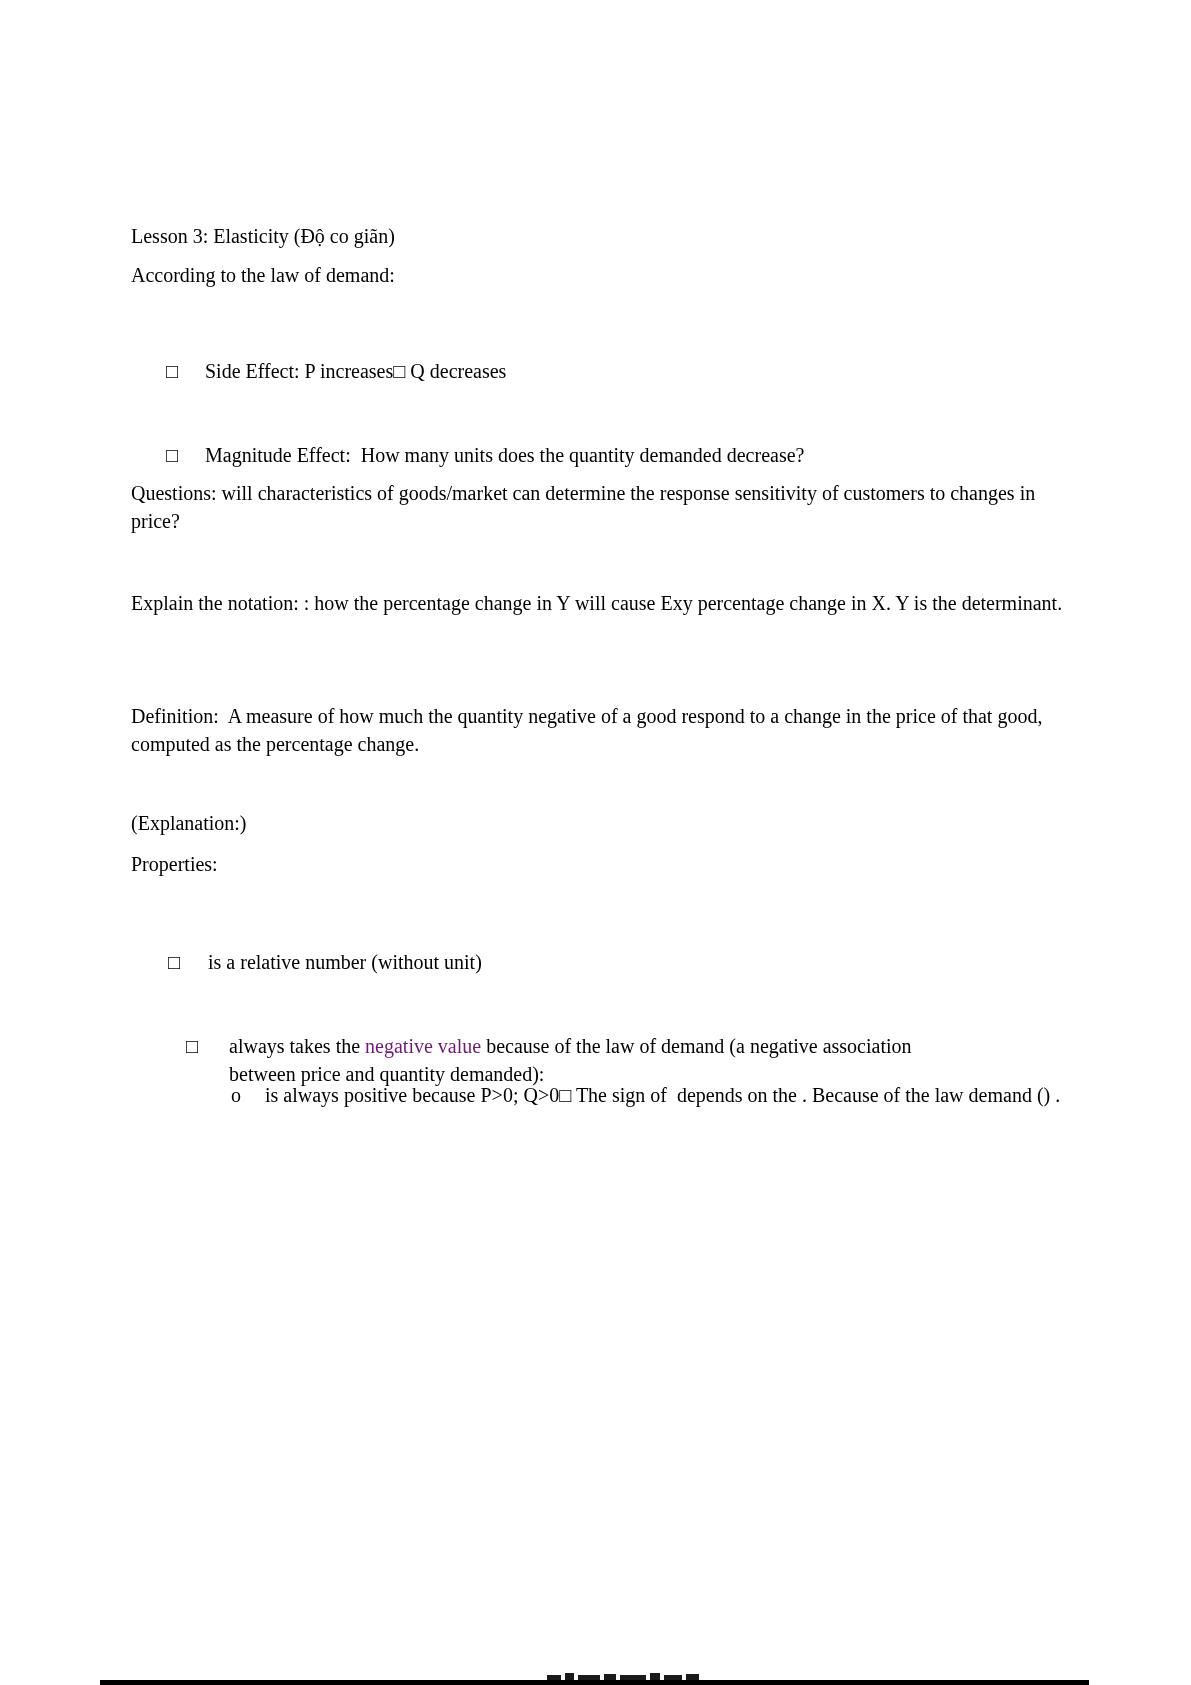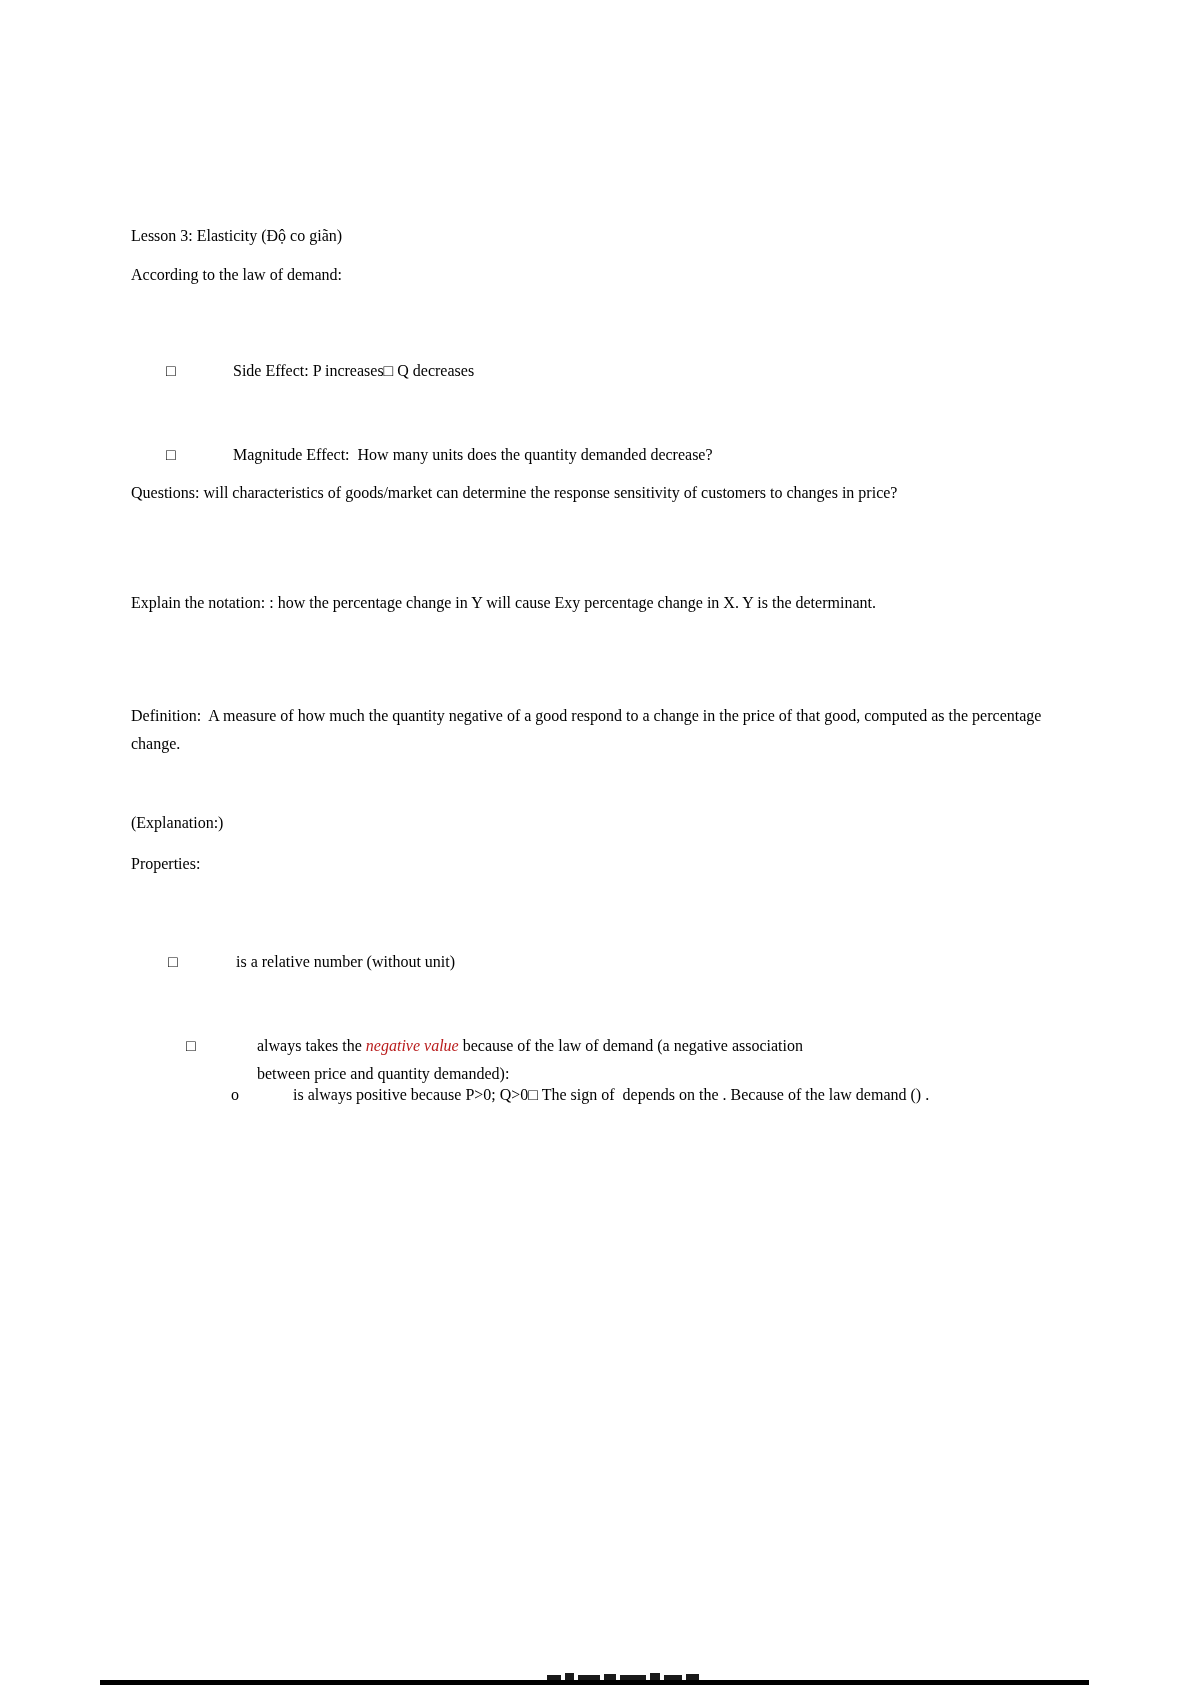--- a/index.html
+++ b/index.html
@@ -2,45 +2,45 @@
 <html><head>
 <meta charset="utf-8">
 <style>
   html,body { margin:0; padding:0; background:#ffffff; }
   .page {
     position:relative;
     width:1191px;
     height:1685px;
     background:#ffffff;
     font-family:"Liberation Serif", serif;
-    font-size:16px;
+    font-size:20px;
     line-height:28px;
     color:#000000;
     overflow:hidden;
   }
   .block {
     position:absolute;
     left:131px;
     width:932px;
     white-space:pre-wrap;
   }
   .li {
     display:flex;
     align-items:flex-start;
   }
   .li .marker {
     flex:0 0 auto;
     white-space:pre;
   }
-  .li .li-text { flex:1 1 auto; white-space:pre-wrap;margin-left:28px; }
+  .li .li-text { flex:1 1 auto; white-space:pre-wrap; }
   .m1 { margin-left:35px; }  .m1 .marker { width:39px; }
   .m2 { margin-left:37px; }  .m2 .marker { width:40px; }
   .m3 { margin-left:55px; }  .m3 .marker { width:43px; }
   .m4 { margin-left:100px; } .m4 .marker { width:34px; }
-  .red { color:#b91c1c;font-style:italic; }
+  .red { color:#701a75; }
   .centered-line { display:block; }
   .bottom-rule {
     position:absolute;
     left:100px; top:1680px;
     width:989px; height:5px;
     background:#000000;
   }
   .cutoff-frag {
     position:absolute;
     left:547px; top:1670px;

